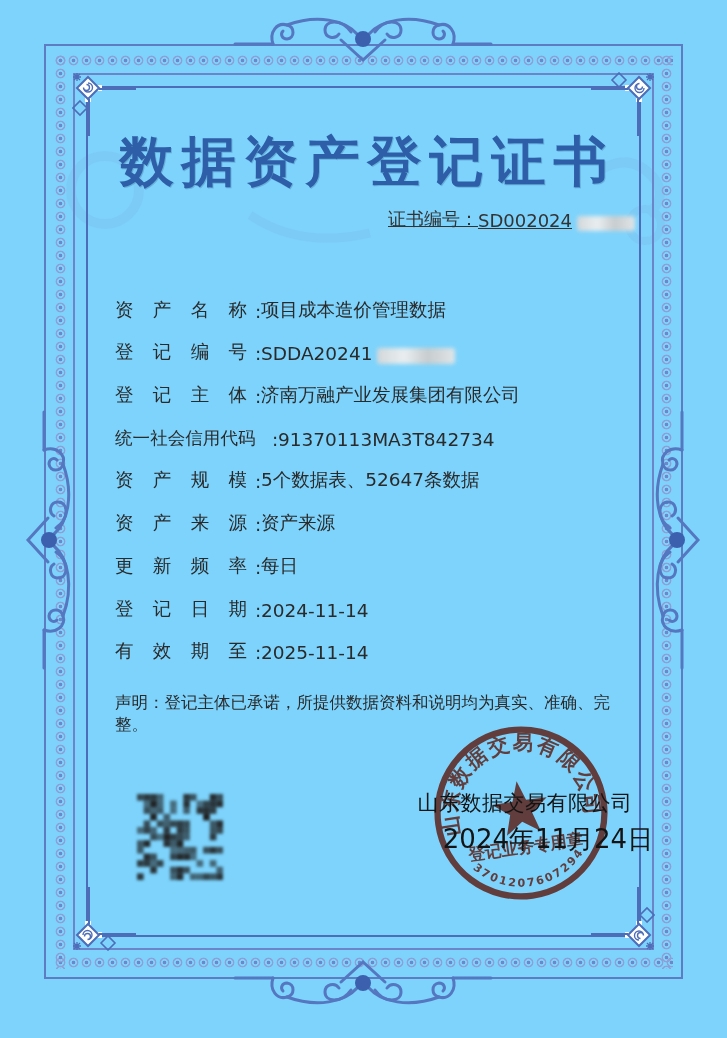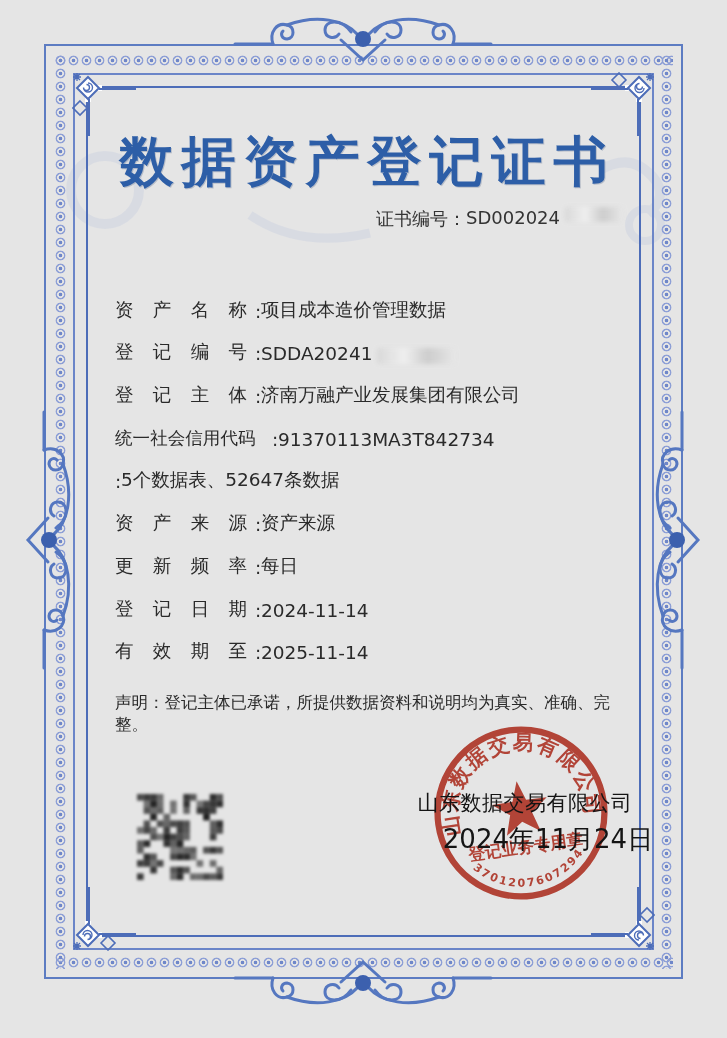--- a/index.html
+++ b/index.html
@@ -1,16 +1,16 @@
 <!DOCTYPE html>
 <html><head>
 <meta charset="utf-8">
 <style>
   html,body{margin:0;padding:0;background:#ffffff;}
-  .page{position:relative;width:727px;height:1038px;background:#e5e5e5;overflow:hidden;
+  .page{position:relative;width:727px;height:1038px;background:#7dd3fc;overflow:hidden;
         font-family:"DejaVu Sans","Liberation Sans",sans-serif;color:#262626;}
 
   
   .line-outer{position:absolute;left:44px;top:44px;right:44px;bottom:59px;
               border:2px solid #5d7cc2;z-index:1;}
   .band{position:absolute;z-index:1;
         background-image:
           radial-gradient(circle at 6.5px 6.5px, #6f87c9 1.5px, rgba(0,0,0,0) 2.1px),
           radial-gradient(circle at 6.5px 6.5px, rgba(0,0,0,0) 3.1px, #8d9fd6 3.7px, #8d9fd6 4.6px, rgba(0,0,0,0) 5.2px);
         background-size:13px 13px;}
@@ -32,22 +32,22 @@
   .fl-bottom{left:233px;top:946px;transform:rotate(180deg);}
   .fl-left{left:-86px;top:508px;transform:rotate(90deg);}
   .fl-right{left:552px;top:508px;transform:rotate(-90deg);}
 
   .watermarks{position:absolute;inset:0;z-index:0;opacity:.11;}
 
   
   .title{position:absolute;left:0;top:126px;width:100%;text-align:center;z-index:3;
          font-size:54px;font-weight:bold;color:#2d5ea7;letter-spacing:8px;text-indent:8px;
          text-shadow:1px 1px 0 rgba(25,50,100,.22);}
-  .certno{position:absolute;top:207px;right:104px;z-index:3;font-size:18px;color:#333;
-          display:flex;align-items:flex-start;}
+  .certno{position:absolute;top:207px;right:92px;z-index:3;font-size:18px;color:#333;
+          display:flex;align-items:flex-end;text-decoration:underline;}
   .blur-patch{display:inline-block;height:15px;border-radius:3px;margin-left:5px;
           background:linear-gradient(90deg,#d8d8d8,#f0f0f0 35%,#cccccc 65%,#e7e7e7);
           filter:blur(2px);opacity:.95;vertical-align:middle;}
   .certno .blur-patch{width:58px;}
 
   .fields{position:absolute;left:115px;top:279px;width:512px;z-index:3;}
   .frow{height:42.7px;display:flex;align-items:flex-end;font-size:18.5px;color:#2a2a2a;}
   .flabel{display:inline-block;width:132px;margin-right:8px;text-align:justify;
           text-align-last:justify;-moz-text-align-last:justify;}
   .flabel.wide{width:140px;margin-right:17px;font-size:17.5px;letter-spacing:-.5px;}
@@ -218,20 +218,21 @@
         <span class="flabel">登记主体</span>
         <span class="fcolon">:</span>
         <span class="fvalue">济南万融产业发展集团有限公司</span>
       </div>
       <div class="frow">
         <span class="flabel wide">统一社会信用代码</span>
         <span class="fcolon">:</span>
         <span class="fvalue">91370113MA3T842734</span>
       </div>
       <div class="frow">
+        <span class="flabel">资产规模</span>
         <span class="fcolon">:</span>
         <span class="fvalue">5个数据表、52647条数据</span>
       </div>
       <div class="frow">
         <span class="flabel">资产来源</span>
         <span class="fcolon">:</span>
         <span class="fvalue">资产来源</span>
       </div>
       <div class="frow">
         <span class="flabel">更新频率</span>

